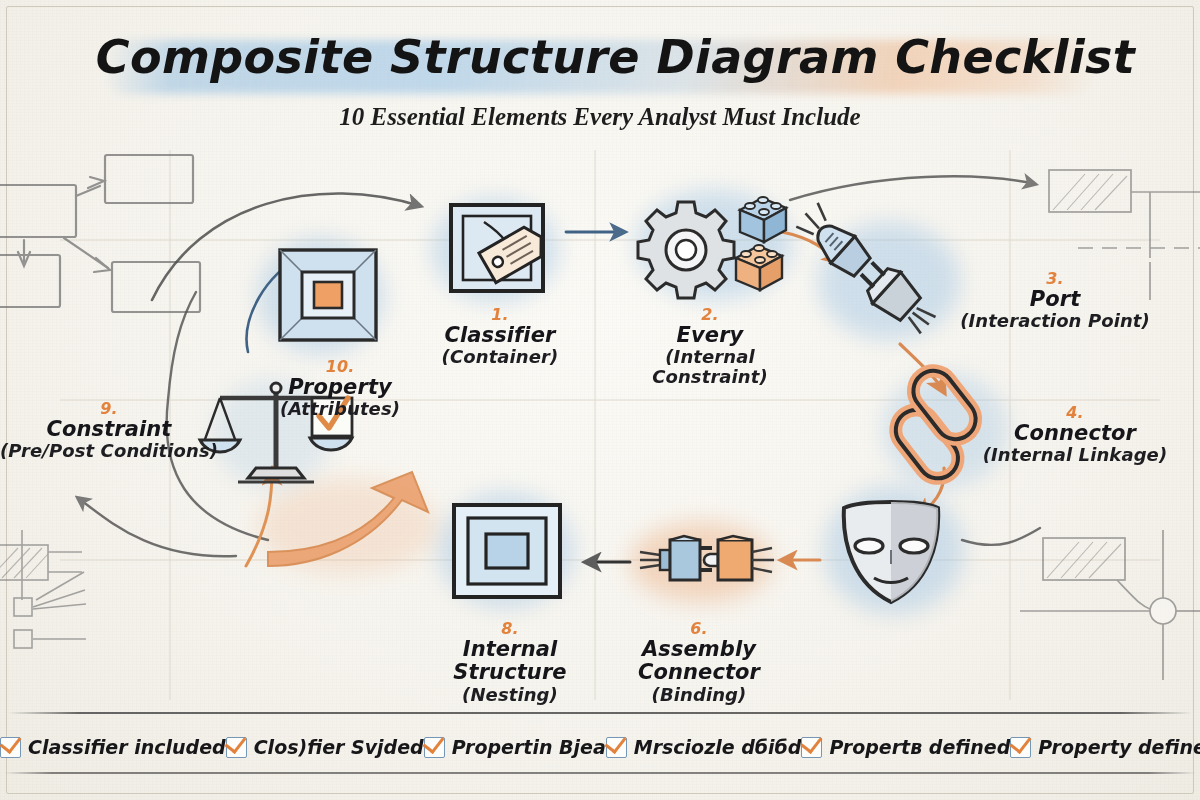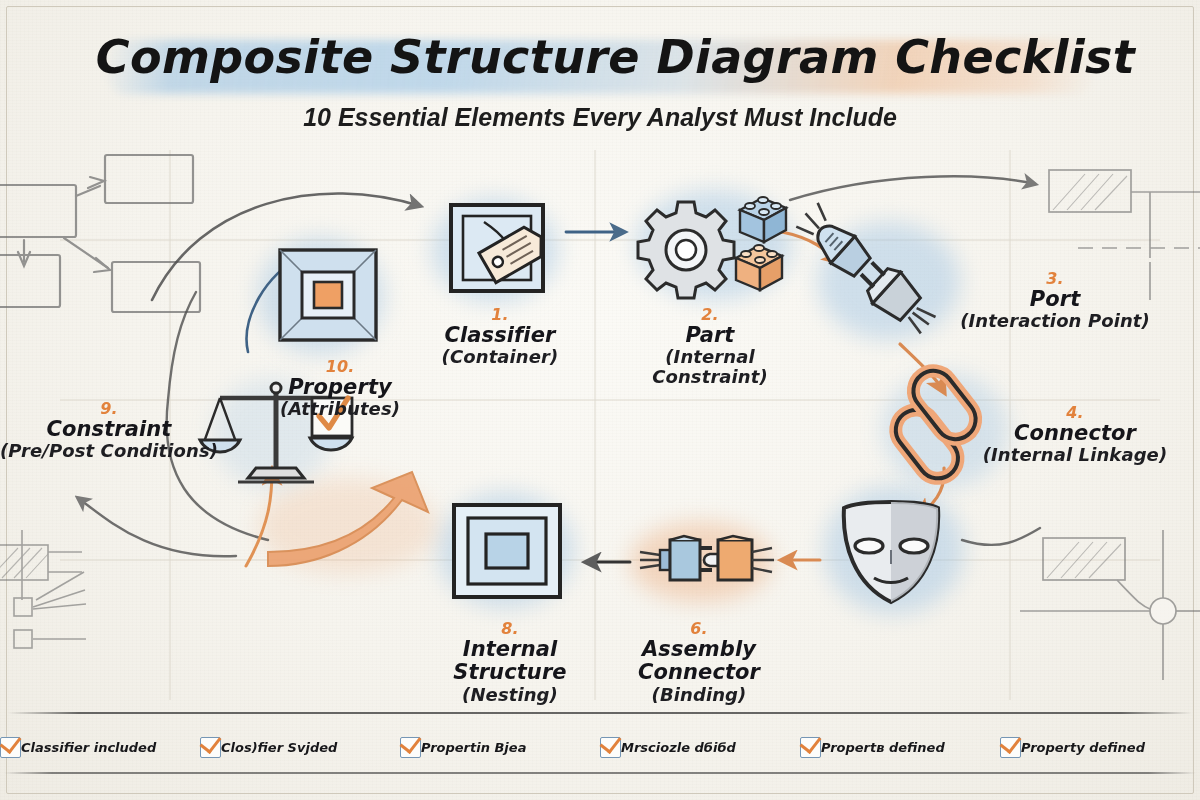--- a/index.html
+++ b/index.html
@@ -49,21 +49,21 @@
   .title{
     position:absolute;left:0;right:0;top:30px;text-align:center;
     font-family:"DejaVu Sans",sans-serif;
     font-size:46px;font-weight:700;font-style:italic;
     color:#141414;letter-spacing:.4px;
     z-index:6;
     margin-left:31px;
   }
   .subtitle{
     position:absolute;left:0;right:0;top:103px;text-align:center;
-    font-family:Liberation Sans, sans-serif;
+    font-family:Liberation Serif, serif;
     font-size:25px;font-weight:700;font-style:italic;
     color:#1d1d1d;z-index:6;
   }
   .title-wash{
     position:absolute;left:108px;top:40px;width:986px;height:54px;
     background:linear-gradient(100deg,
       rgba(150,190,225,.00) 0%,
       rgba(150,192,226,.55) 7%,
       rgba(158,198,230,.62) 34%,
       rgba(186,206,222,.45) 58%,
@@ -87,24 +87,24 @@
   #strip .rule2{
     position:absolute;left:4px;right:4px;top:60px;height:2px;
     background:linear-gradient(90deg,rgba(60,60,60,0),rgba(55,55,55,.6) 4%,rgba(55,55,55,.6) 96%,rgba(60,60,60,0));
     border-radius:2px;
   }
   #strip .items{
     position:absolute;left:0;right:0;top:12px;height:46px;
     display:flex;align-items:center;
   }
   .chk-item{
-    display:flex;align-items:center;
+    display:flex;align-items:center;gap:7px;
     flex:1 1 0;justify-content:flex-start;
     font-family:"DejaVu Sans",sans-serif;
-    font-style:italic;font-weight:700;font-size:13px;color:#17171a;
+    font-style:italic;font-weight:700;font-size:19px;color:#17171a;
     white-space:nowrap;
   }
   .chk-box{
     position:relative;width:19px;height:19px;flex:0 0 19px;
     border:1.6px solid #7596b5;border-radius:2px;background:#fdfdfb;
   }
   .chk-box:after{
     content:"";position:absolute;left:2.5px;top:-5px;
     width:10px;height:16px;
     border-right:3px solid #e2823c;border-bottom:3px solid #e2823c;
@@ -435,21 +435,21 @@
   <div class="subtitle">10 Essential Elements Every Analyst Must Include</div>
 
   <div class="lbl" style="left:400px;top:288px;width:200px;">
     <span class="num">1.</span>
     <span class="nm">Classifier</span>
     <span class="sub">(Container)</span>
   </div>
 
   <div class="lbl" style="left:610px;top:288px;width:200px;">
     <span class="num">2.</span>
-    <span class="nm">Part</span>
+    <span class="nm">Every</span>
     <span class="sub">(Internal
 Constraint)</span>
   </div>
 
   <div class="lbl" style="left:930px;top:252px;width:250px;">
     <span class="num">3.</span>
     <span class="nm">Port</span>
     <span class="sub">(Interaction Point)</span>
   </div>
 

